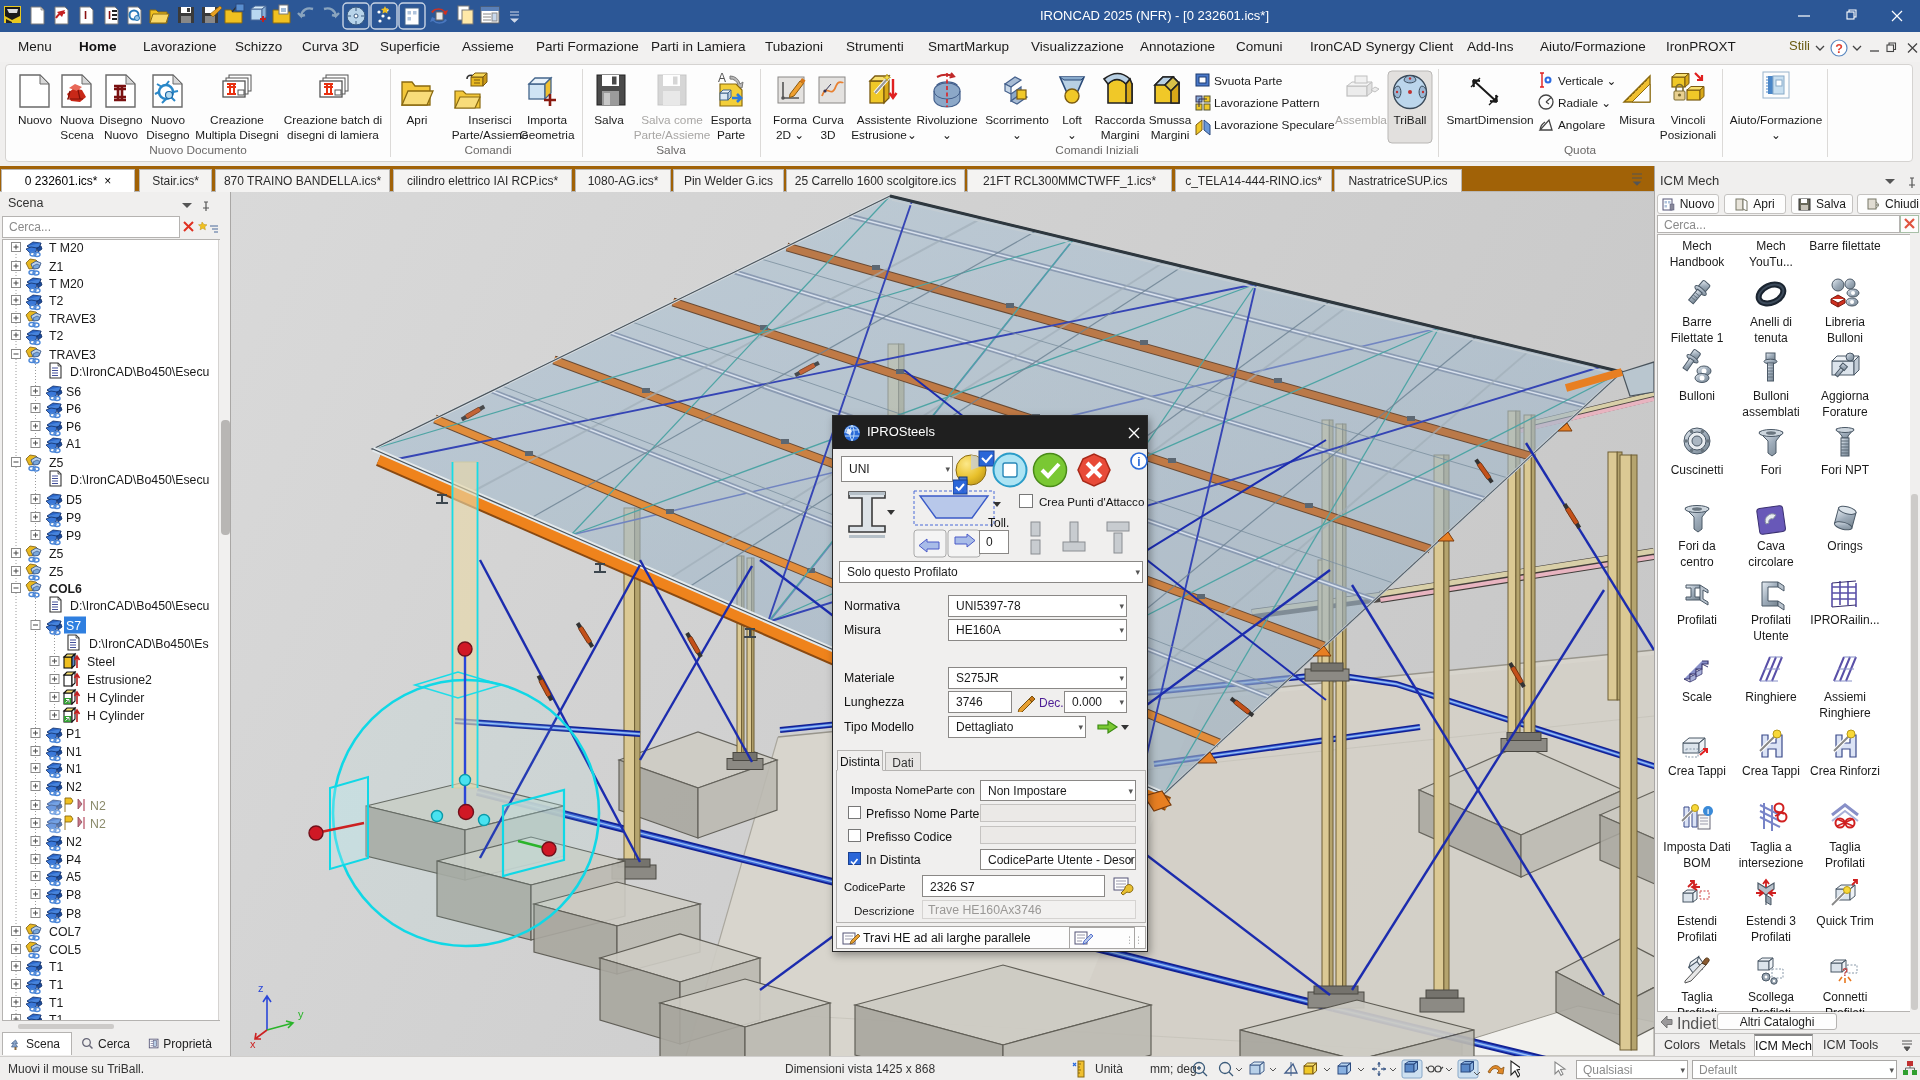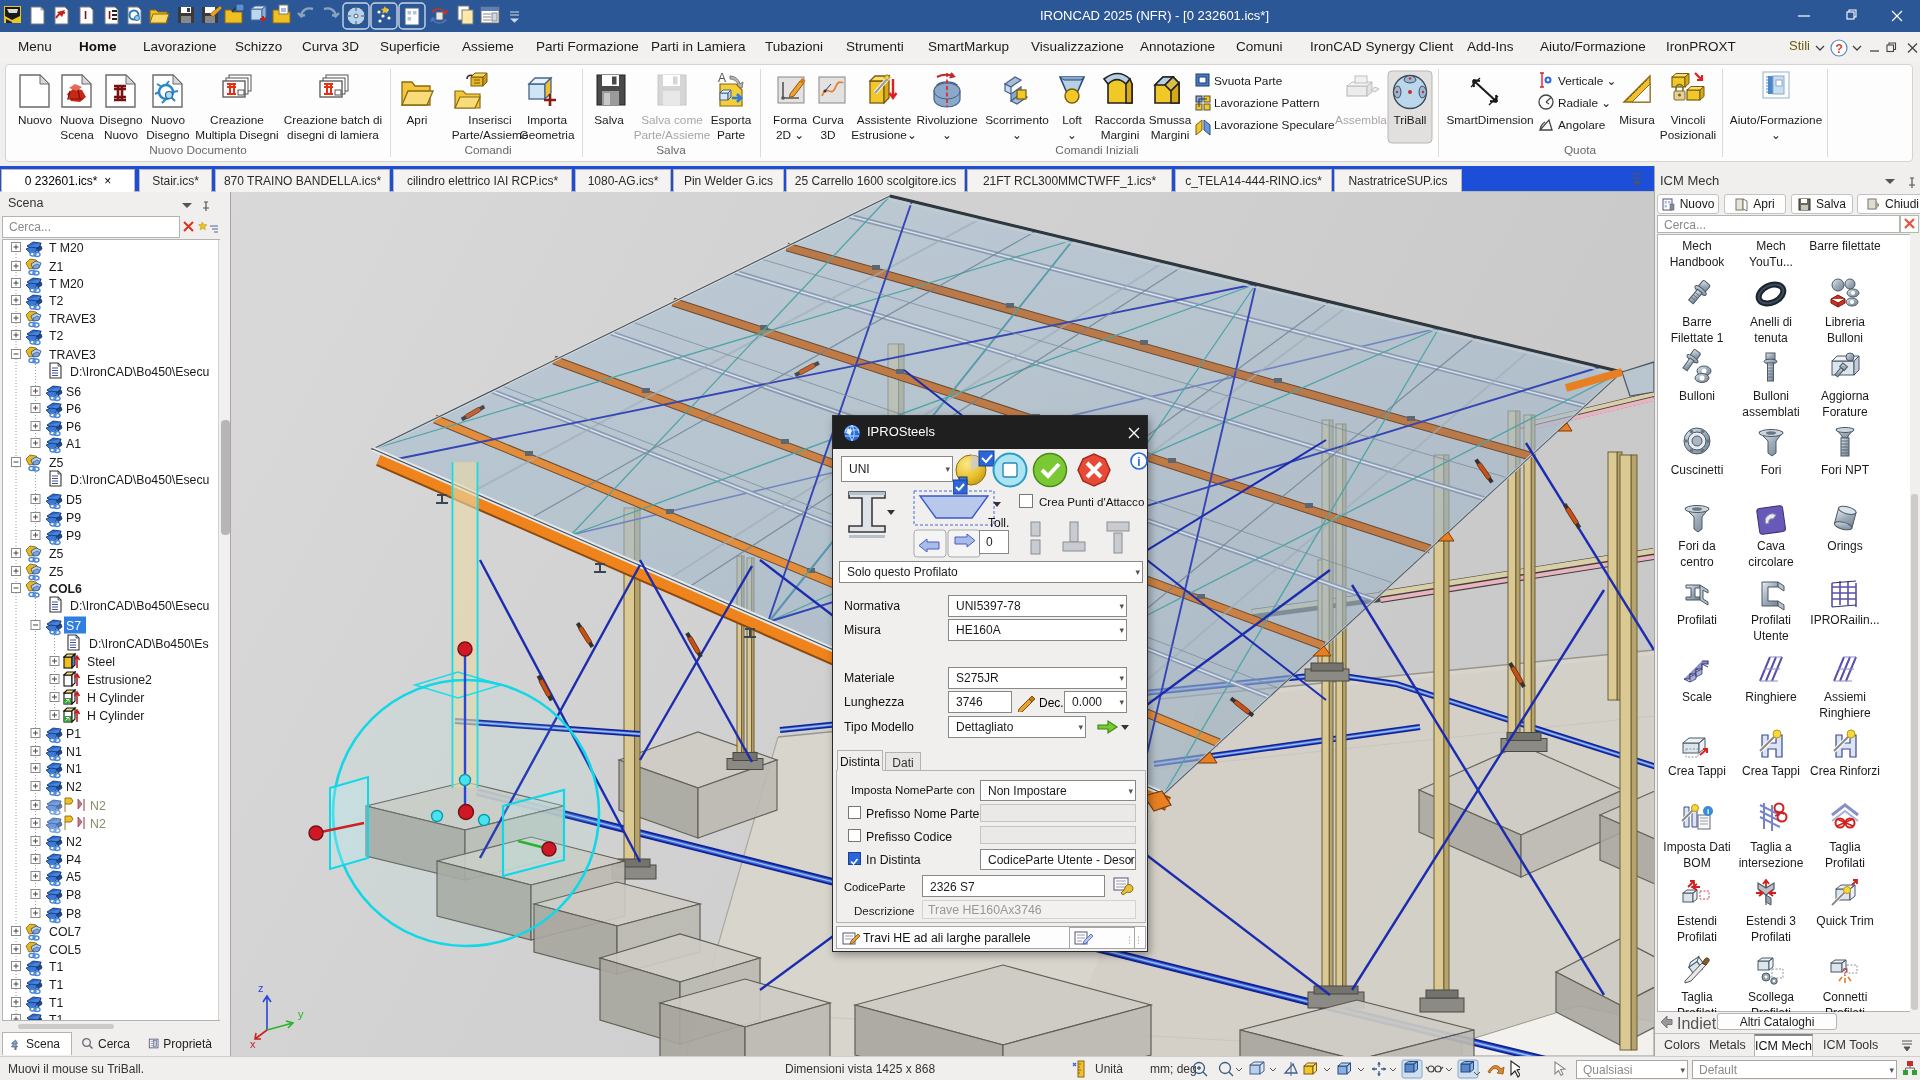--- a/index.html
+++ b/index.html
@@ -16,21 +16,21 @@
 
 #ribbon{position:absolute;left:0;top:62px;width:1920px;height:104px;background:#f0efee}
 #ribpanel{position:absolute;left:5px;top:2px;width:1908px;height:98px;background:#fdfdfd;border:1px solid #d5d3d1;border-radius:4px}
 .rsep{position:absolute;top:4px;width:1px;height:88px;background:#dcdad8}
 .rbtn{position:absolute;top:8px;text-align:center;margin-left:-5px}
 .rlab{font-size:11.8px;color:#1a1a1a;line-height:14.5px;white-space:pre}
 .rlab.dis{color:#a8a6a4}
 .glab{position:absolute;top:78px;margin-left:-5px;font-size:11.8px;color:#6a6867;text-align:center;white-space:nowrap}
 .sbt{position:absolute;margin-left:-5px;display:flex;align-items:center;gap:5px;font-size:11.8px;color:#1a1a1a;white-space:nowrap}
 
-#doctabs{position:absolute;left:0;top:166px;width:1654px;height:26px;background:#1d4ed8;border-bottom:1px solid #b9b7b5}
+#doctabs{position:absolute;left:0;top:166px;width:1654px;height:26px;background:#a16207;border-bottom:1px solid #b9b7b5}
 .dtab{position:absolute;top:3px;height:23px;border:1px solid #b9b7b5;border-bottom:none;background:#f4f3f2;font-size:12px;color:#2a2a2a;text-align:center;padding-top:4px;white-space:nowrap;overflow:hidden}
 .dtab.act{background:#fff;color:#000}
 
 #leftpanel{position:absolute;left:0;top:192px;width:231px;height:864px;background:#f0efee;border-right:1px solid #a9a7a5}
 #treehead{position:absolute;left:0;top:0;width:220px;height:24px}
 #treesearch{position:absolute;left:2px;top:24px;width:178px;height:22px;background:#fff;border:1px solid #b5b3b1;font-size:12px;color:#8a8a8a;padding:3px 0 0 6px}
 #treebox{position:absolute;left:2px;top:47px;width:218px;height:782px;background:#fff;border:1px solid #b5b3b1;overflow:hidden}
 .ltab{position:absolute;top:840px;height:23px;font-size:12px;color:#222;display:flex;align-items:center;gap:4px;padding:0 6px}
 
 #viewport{position:absolute;left:231px;top:192px;width:1423px;height:864px;background:linear-gradient(118deg,#d9d9d9 0%,#d1d1d1 40%,#c6c6c6 100%);overflow:hidden}
@@ -1459,21 +1459,21 @@
 <div class="dlab" style="top:207px">Misura</div>
         <div class="combo dcmb" style="top:203px">HE160A<span class="ca">▾</span></div>
 <div class="dlab" style="top:255px">Materiale</div>
         <div class="combo dcmb" style="top:251px">S275JR<span class="ca">▾</span></div>
 <div class="dlab" style="top:279px">Lunghezza</div>
         <div class="combo" style="left:115px;top:275px;width:64px;height:22px;padding:3px 0 0 7px;border-color:#8a8886">3746</div>
 <svg class="abs" style="left:183px;top:276px" width="20" height="20" viewBox="0 0 20 20">
           <path d="M3 17 L13 7 l3 3 -10 10 -4 1z" fill="#e8a030" stroke="#7a5210"></path>
           <path d="M13 7 l3 -3 3 3 -3 3z" fill="#c87818" stroke="#7a5210"></path>
         </svg>
-<div class="abs" style="left:206px;top:280px;font-size:12px;color:#000000">Dec.</div>
+<div class="abs" style="left:206px;top:280px;font-size:12px;color:#4c1d95">Dec.</div>
 <div class="combo" style="left:231px;top:275px;width:63px;height:22px;padding:3px 0 0 7px;border-color:#8a8886">0.000<span class="ca">▾</span></div>
 <div class="dlab" style="top:304px">Tipo Modello</div>
         <div class="combo" style="left:115px;top:300px;width:138px;height:22px;padding:3px 0 0 7px;border-color:#8a8886">Dettagliato<span class="ca">▾</span></div>
 <svg class="abs" style="left:262px;top:301px" width="34" height="20" viewBox="0 0 34 20">
           <path d="M3 8 h10 v-4 l9 6 -9 6 v-4 h-10z" fill="#7ac833" stroke="#3a8a10" stroke-width="1.2"></path>
           <path d="M26 8 l4 5 4 -5z" fill="#333"></path>
         </svg>
 <div class="abs" style="left:4px;top:334px;width:46px;height:21px;background:#f0efee;border:1px solid #b5b3b1;border-bottom:1px solid #f0efee;font-size:12px;color:#111;text-align:center;padding-top:4px;z-index:2">Distinta</div>
 <div class="abs" style="left:52px;top:336px;width:36px;height:19px;background:#e8e6e4;border:1px solid #b5b3b1;border-bottom:none;font-size:12px;color:#333;text-align:center;padding-top:3px">Dati</div>
 <div class="abs" style="left:3px;top:354px;width:310px;height:153px;border:1px solid #b5b3b1;background:#f0efee"></div>

